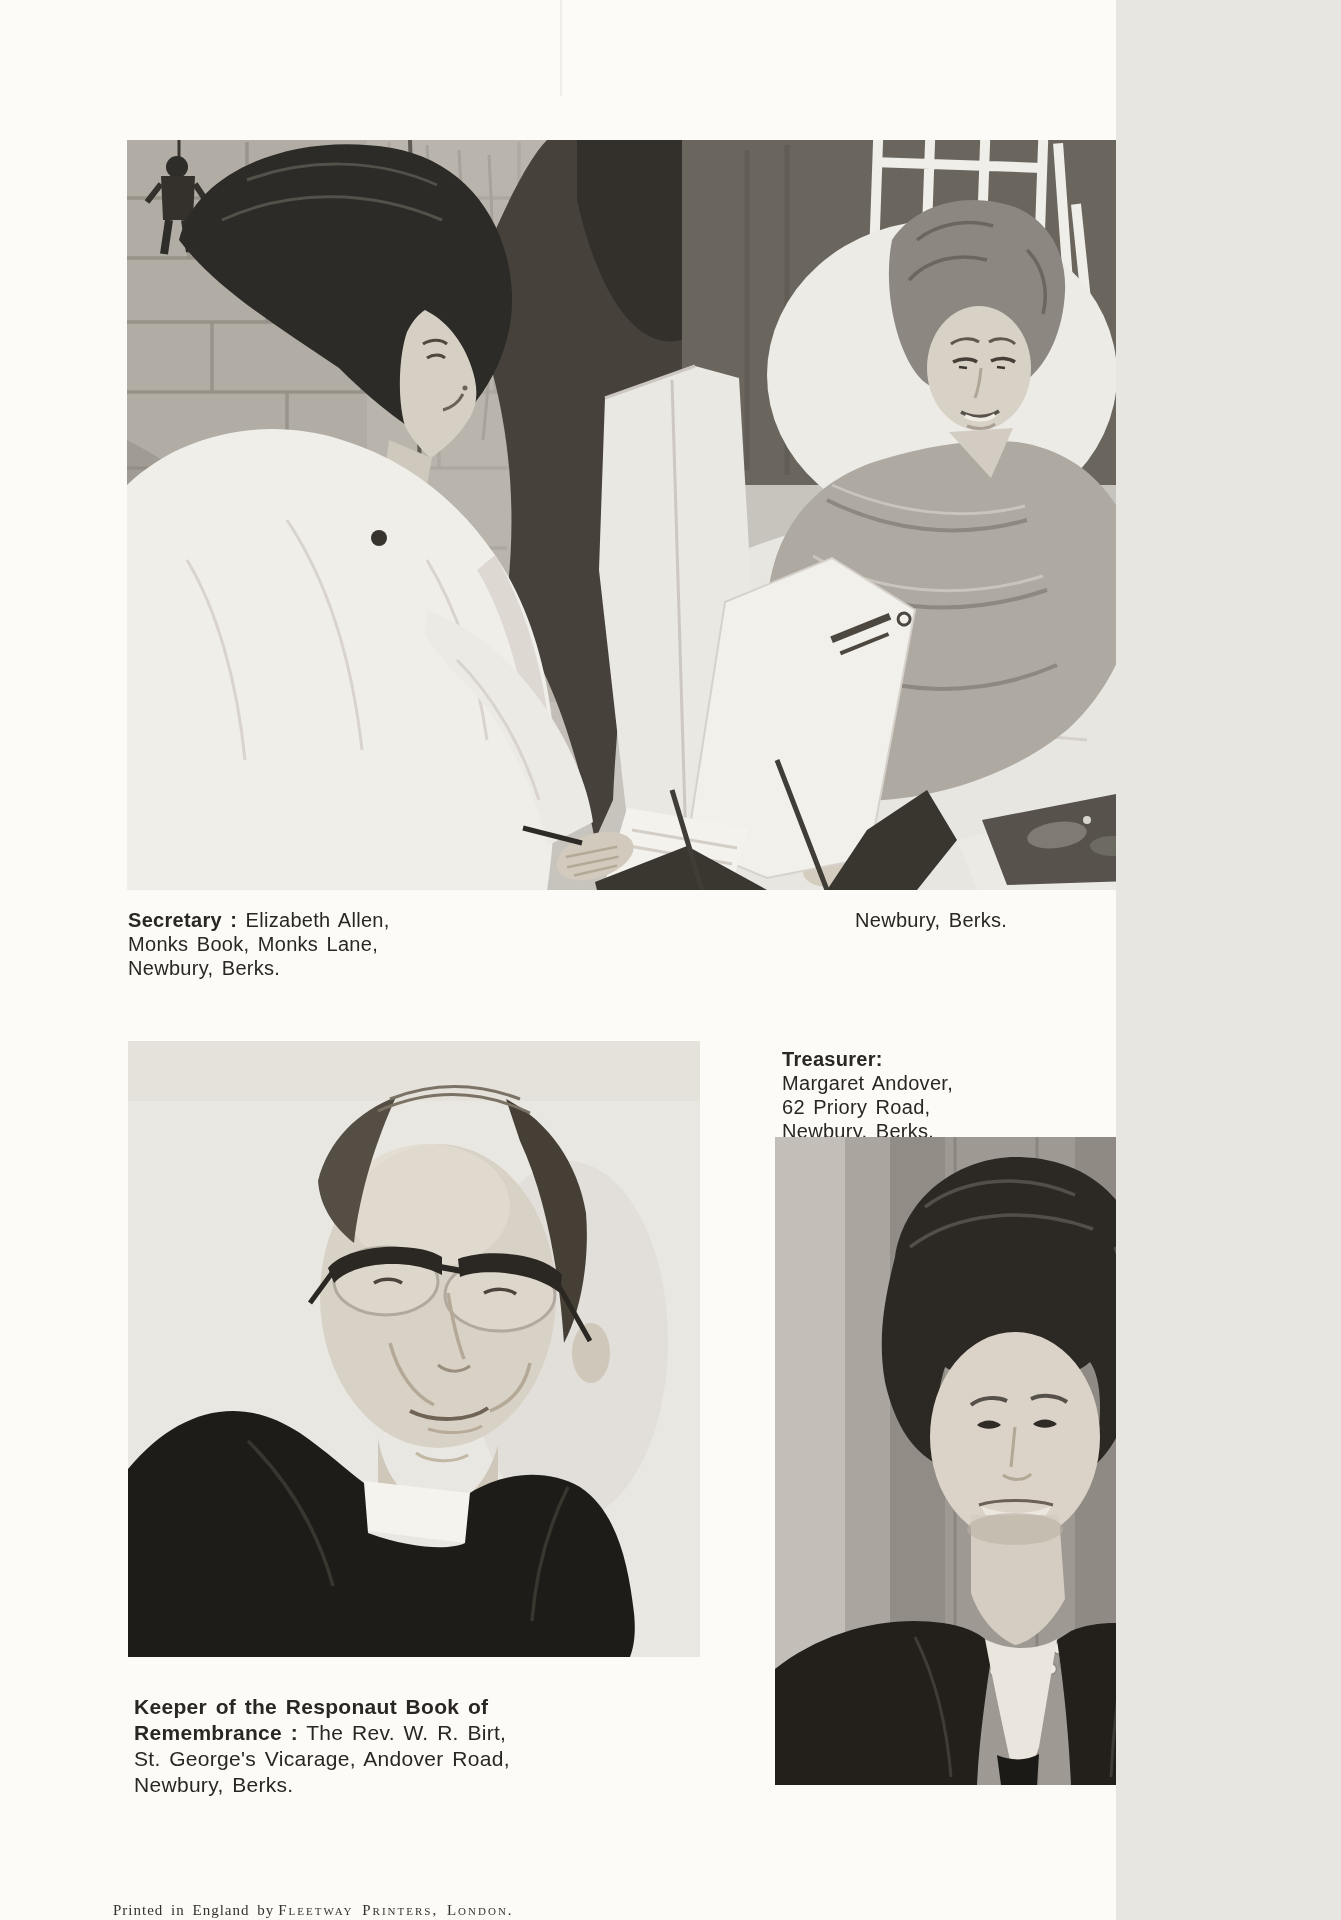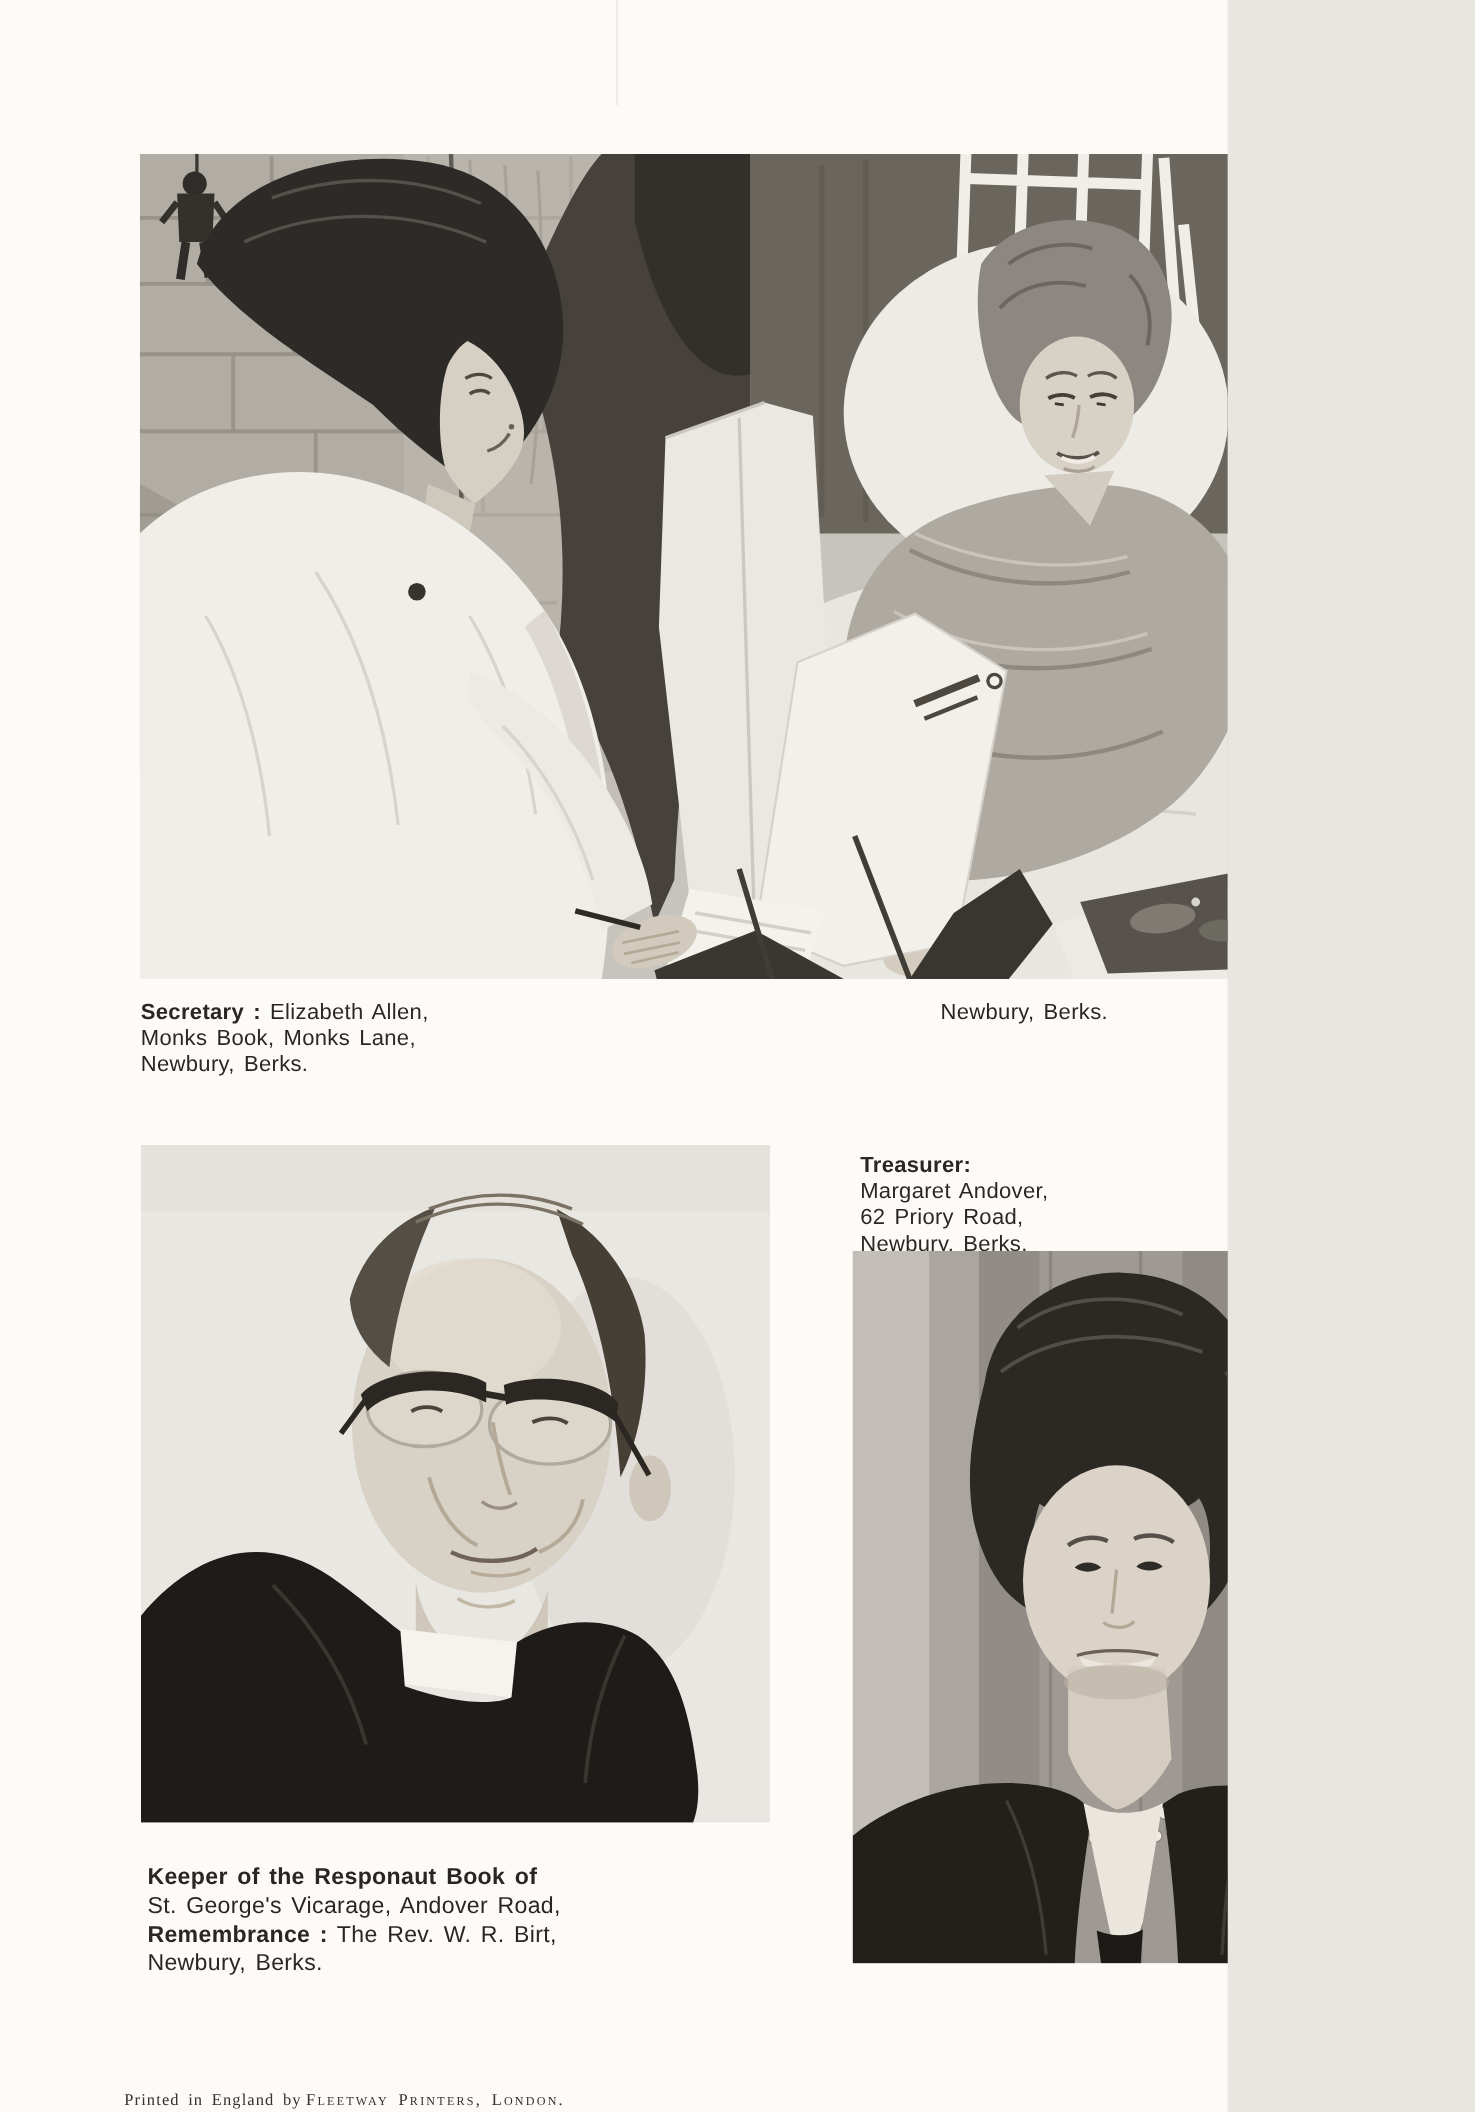--- a/index.html
+++ b/index.html
@@ -265,22 +265,22 @@
           <circle cx="368" cy="599" r="3" fill="#e3ded5"></circle>
           <circle cx="356" cy="605" r="3" fill="#e3ded5"></circle>
           <circle cx="345" cy="599" r="3" fill="#e3ded5"></circle>
           <circle cx="344" cy="585" r="3" fill="#e3ded5"></circle>
       </g>
     </svg>
   </div>
 
   <div class="cap cap-keeper" style="left:134px;top:1694px;width:470px;">
     <div class="b">Keeper of the Responaut Book of</div>
+    <div><span class="b">Remembrance :</span> <span>The Rev. W. R. Birt,</span></div>
     <div>St. George's Vicarage, Andover Road,</div>
-    <div><span class="b">Remembrance :</span> <span>The Rev. W. R. Birt,</span></div>
     <div>Newbury, Berks.</div>
   </div>
 
   <div class="imprint" style="left:113px;top:1902px;">
     <span>Printed in England by</span><span class="sc">Fleetway Printers, London.</span>
   </div>
 
 </div>
 
 </body></html>

